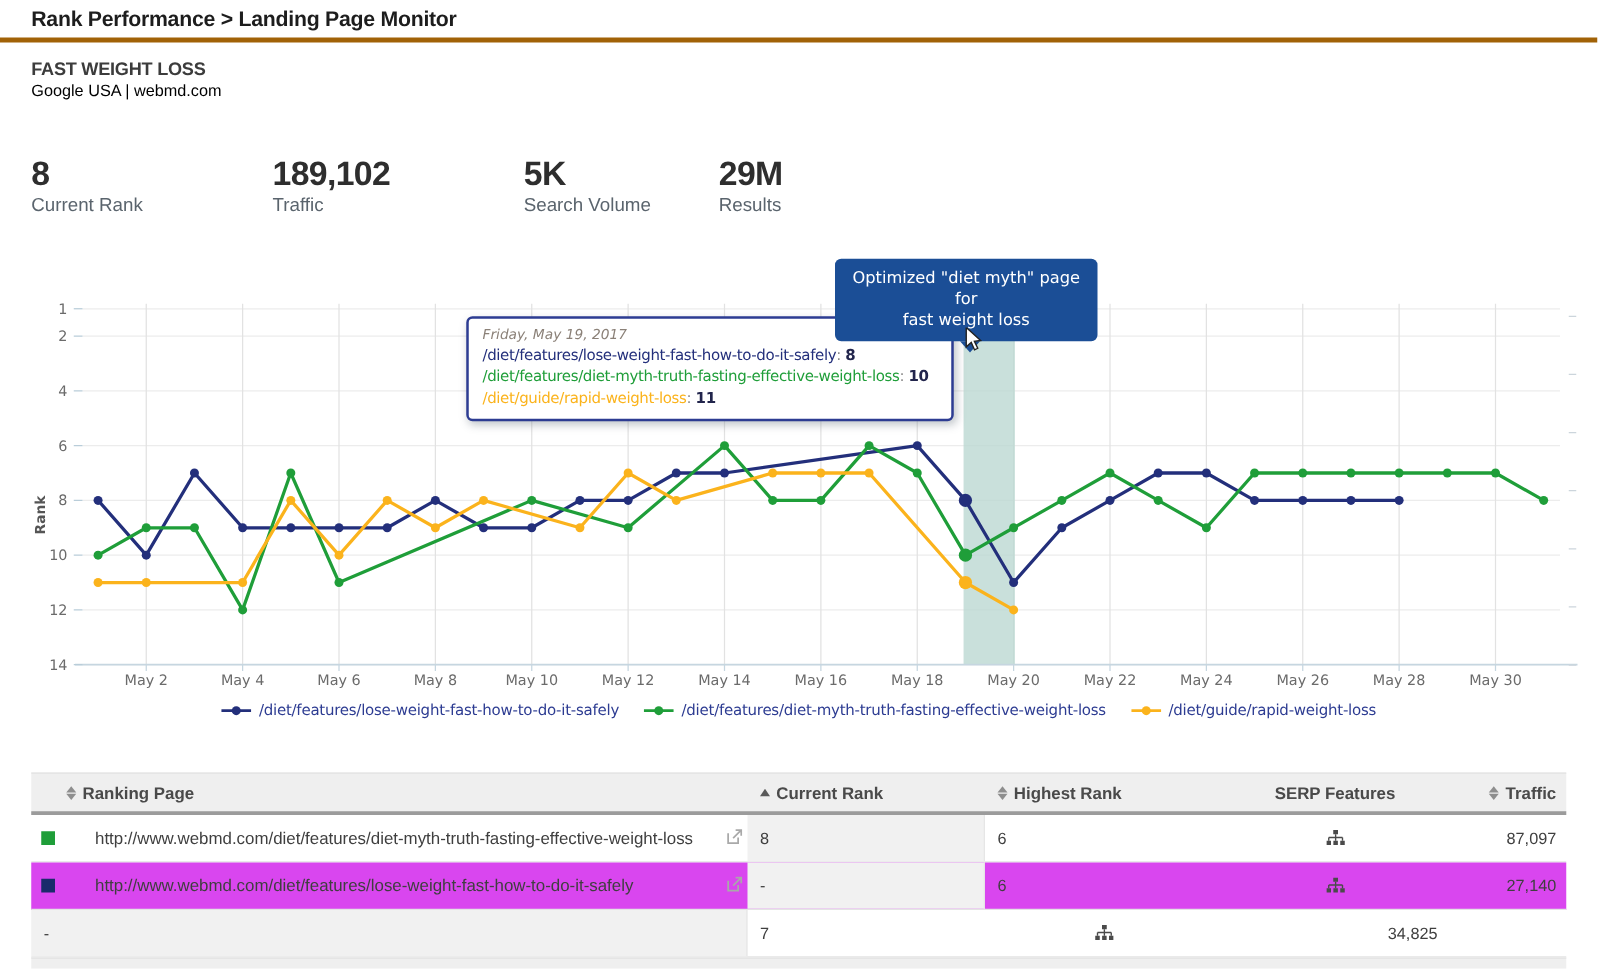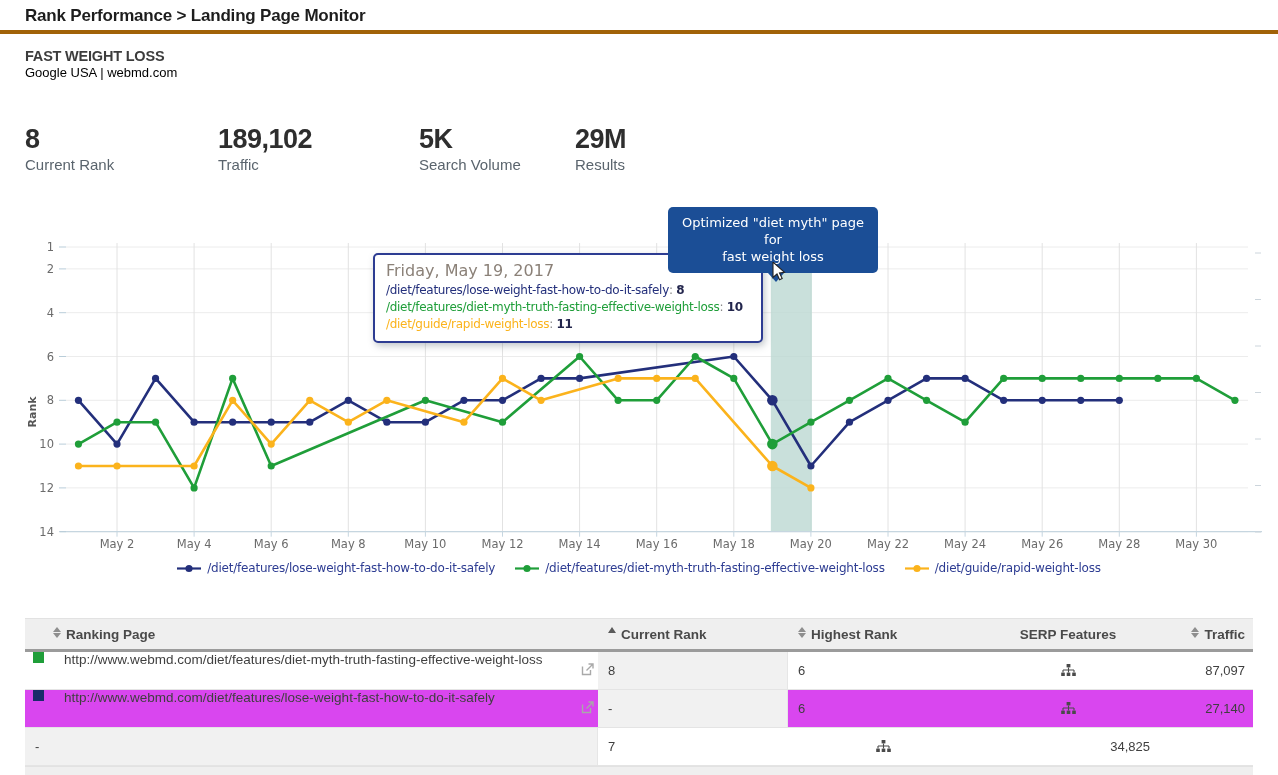--- a/index.html
+++ b/index.html
@@ -25,50 +25,50 @@
 
   .annotation { position:absolute; left:668px; top:7px; width:210px; border-radius:5px;
     color:#fff; font-size:13px; line-height:17px; text-align:center; padding:7px 10px 8px;
     font-family:"DejaVu Sans", sans-serif; }
   .annotation .tri { position:absolute; left:100px; top:100%; width:0; height:0;
     border-left:8px solid transparent; border-right:8px solid transparent; border-top:9px solid #1b4e96; }
 
   .tooltip { position:absolute; left:373px; top:53px; width:390px; background:#fff;
     border:2px solid #2d3c92; border-radius:5px; padding:6px 11px 8px;
     box-shadow:2px 3px 7px rgba(120,130,140,.45); font-family:"DejaVu Sans", sans-serif; }
-  .tt-date { font-size:16px; color:#8b8178; margin-bottom:2px; }
+  .tt-date { font-size:11px; color:#8b8178; margin-bottom:2px;font-style:italic; }
   .tt-row  { font-size:12px; letter-spacing:-0.3px; line-height:17px; white-space:nowrap; }
   .tt-row .pth { font-weight:500; }
   .tt-row .col { color:#8a8a8a; }
   .tt-row .val { font-weight:bold; color:#22254c; }
 
   .cursor-icon { position:absolute; left:772px; top:62px; }
 
   .legend { position:absolute; left:0; top:361px; width:1278px; display:flex; justify-content:center; gap:20px; }
   .legend-item { display:flex; align-items:center; gap:6px; cursor:pointer; }
   .legend-item span { font-size:12px; color:#2d3c92; font-family:"DejaVu Sans", sans-serif; letter-spacing:-0.2px; }
 
   
   .rank-table { position:absolute; left:25px; top:618px; width:1228px; font-size:13.5px; }
   .thead { display:grid; grid-template-columns:573px 190px 190px 180px 1fr; height:34px;
     background:#efefef; border-top:1px solid #e2e2e2; border-bottom:3px solid #9b9b9b; align-items:center;
     font-weight:bold; color:#4a4a4a; }
-  .th { display:flex; gap:5px; padding-left:10px; }
+  .th { display:flex; align-items:center; gap:5px; padding-left:10px; }
   .th.first { padding-left:28px; }
   .th.center { justify-content:center; padding-left:0; }
   .th.right { justify-content:flex-end; padding-right:8px; }
   .sort-both { display:inline-flex; flex-direction:column; line-height:0; gap:1px; }
   .sort-both i { width:0; height:0; border-left:4px solid transparent; border-right:4px solid transparent; display:block; }
   .sort-both i.up { border-bottom:5px solid #8e8e8e; }
   .sort-both i.dn { border-top:5px solid #8e8e8e; }
   .sort-asc { width:0; height:0; border-left:4px solid transparent; border-right:4px solid transparent; border-bottom:6px solid #5a5a5a; display:inline-block; }
   .trow { display:grid; grid-template-columns:573px 190px 190px 180px 1fr; height:38px; align-items:center;
     border-bottom:1px solid #e4e4e4; color:#3f3f3f; background:#fff; }
   .trow.alt { background:#d946ef; }
-  .cell-url { display:flex; gap:0; height:100%; position:relative; }
+  .cell-url { display:flex; align-items:center; gap:12px; height:100%; position:relative; }
   .swatch { width:11px; height:11px; margin-left:8px; margin-right:20px; flex:0 0 11px; }
   .url-text { font-size:13.5px; color:#3f3f3f; white-space:nowrap; }
   .ext-link { position:absolute; right:4px; top:50%; transform:translateY(-50%); cursor:pointer; }
   .cell-cur { background:#f1f1f1; height:100%; display:flex; align-items:center; padding-left:10px; font-size:13px; border-right:1px solid #e6e6e6; }
   .cell-high { padding-left:10px; font-size:13px; }
   .cell-serp { display:flex; justify-content:center; }
   .cell-traffic { text-align:right; padding-right:8px; font-size:13px; }
   .table-bottom { position:absolute; left:25px; top:766px; width:1228px; height:9px; background:#efefef; border-top:1px solid #e2e2e2; }
 </style>
 </head>

